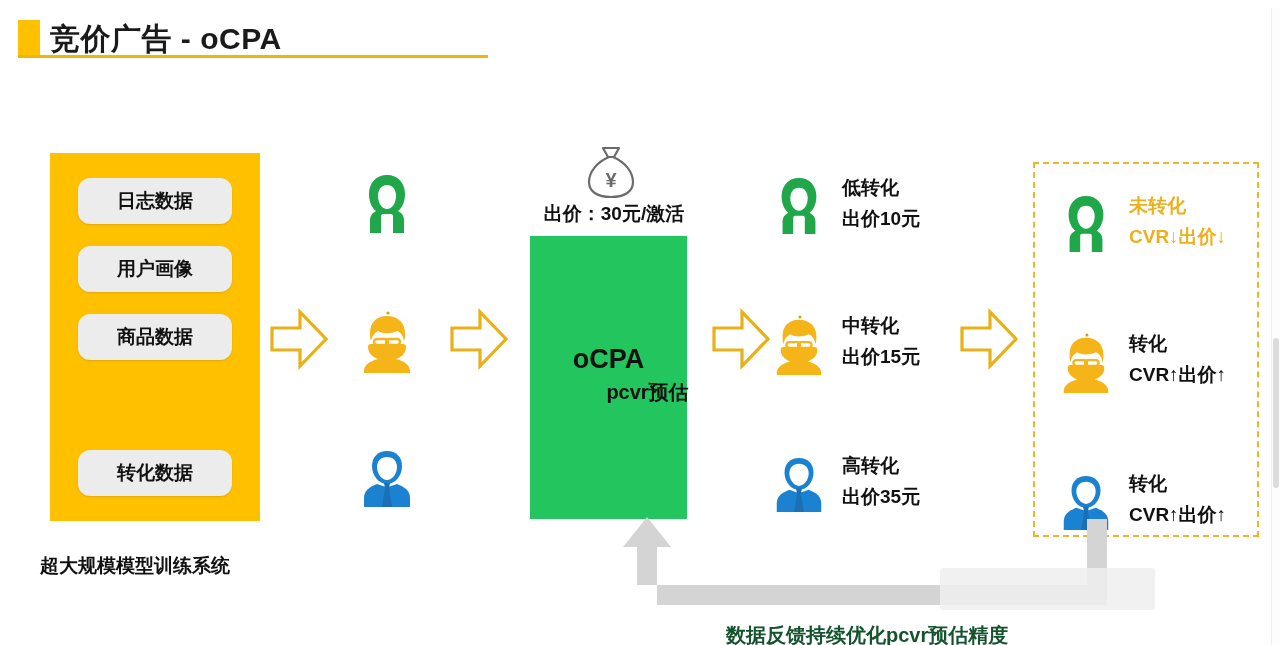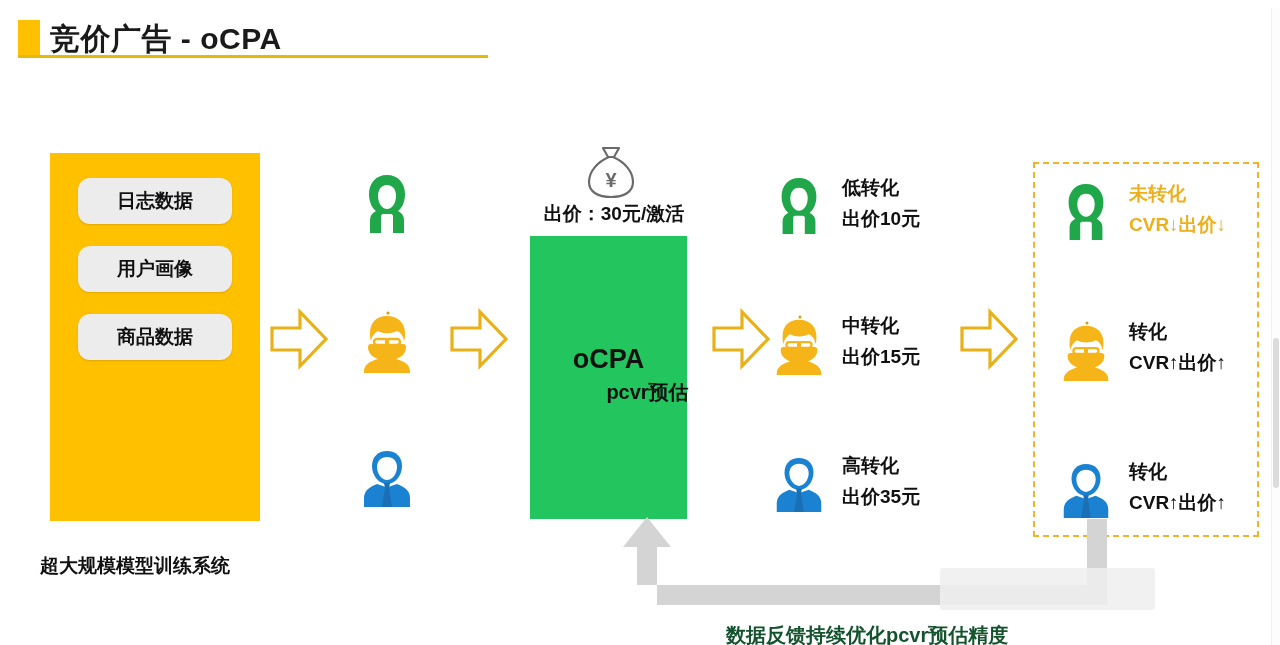--- a/index.html
+++ b/index.html
@@ -82,21 +82,21 @@
   .seg-l2{
     position:absolute;left:72px;top:33px;
     font-size:19px;font-weight:bold;color:#111;white-space:nowrap;
   }
 
   
   .result-panel{
     position:absolute;left:1033px;top:154px;width:222px;height:371px;
     border:2px dashed #F0B429;background:transparent;
   }
-  .res-row{position:absolute;}
+  .res-row{position:absolute;margin-top:12px;}
   .res-icon{position:absolute;left:0;top:0;width:58px;height:66px;}
   .res-icon svg{display:block;width:100%;height:100%;}
   .res-l1{
     position:absolute;left:72px;top:2px;
     font-size:19px;font-weight:bold;white-space:nowrap;
   }
   .res-l2{
     position:absolute;left:72px;top:33px;
     font-size:19px;font-weight:bold;white-space:nowrap;
   }
@@ -131,20 +131,21 @@
 <div class="canvas">
 
   <div class="title-bullet"></div>
   <div class="title-text">竞价广告 - oCPA</div>
   <div class="title-rule"></div>
 
   <div class="data-panel">
     <div class="data-pill" style="top:25px">日志数据</div>
     <div class="data-pill" style="top:93px">用户画像</div>
     <div class="data-pill" style="top:161px">商品数据</div>
+    <div class="data-pill" style="top:297px">转化数据</div>
   </div>
   <div class="data-caption">超大规模模型训练系统</div>
 
   <div class="arrow-right" style="left:270px;top:300px">
     <svg viewBox="0 0 58 62">
         <path d="M2 20 H30 V4 L56 31 L30 58 V42 H2 Z" fill="none" stroke="#E8B118" stroke-width="3.2"></path>
       </svg>
   </div>
 
   <div class="person" style="left:357px;top:163px">

